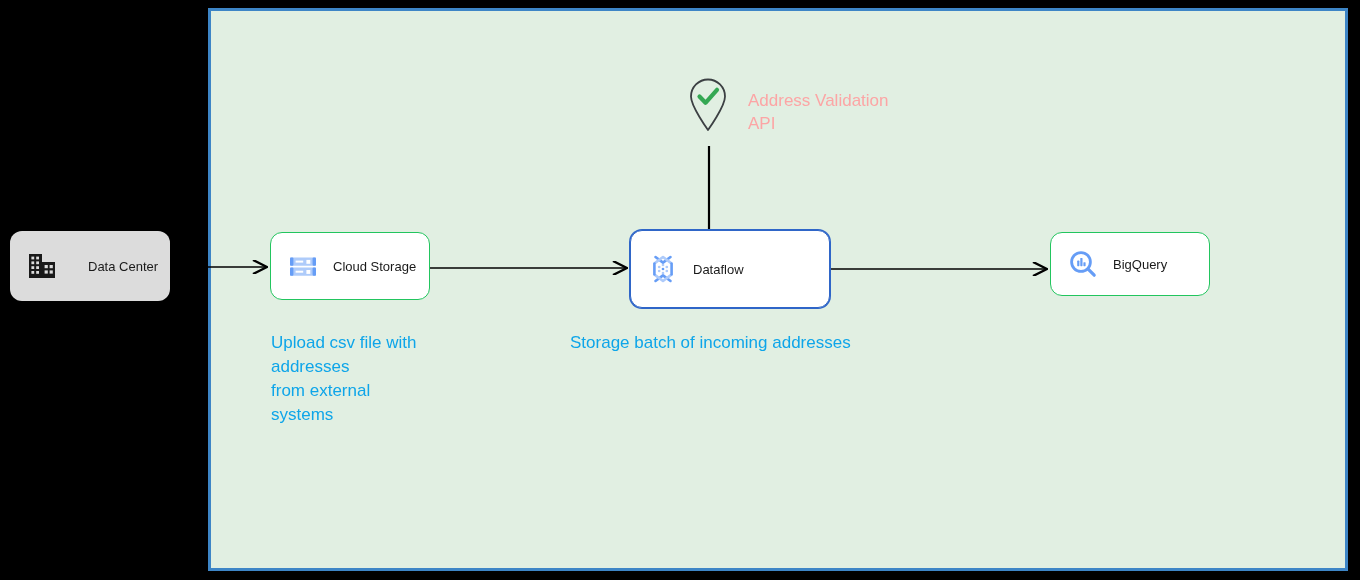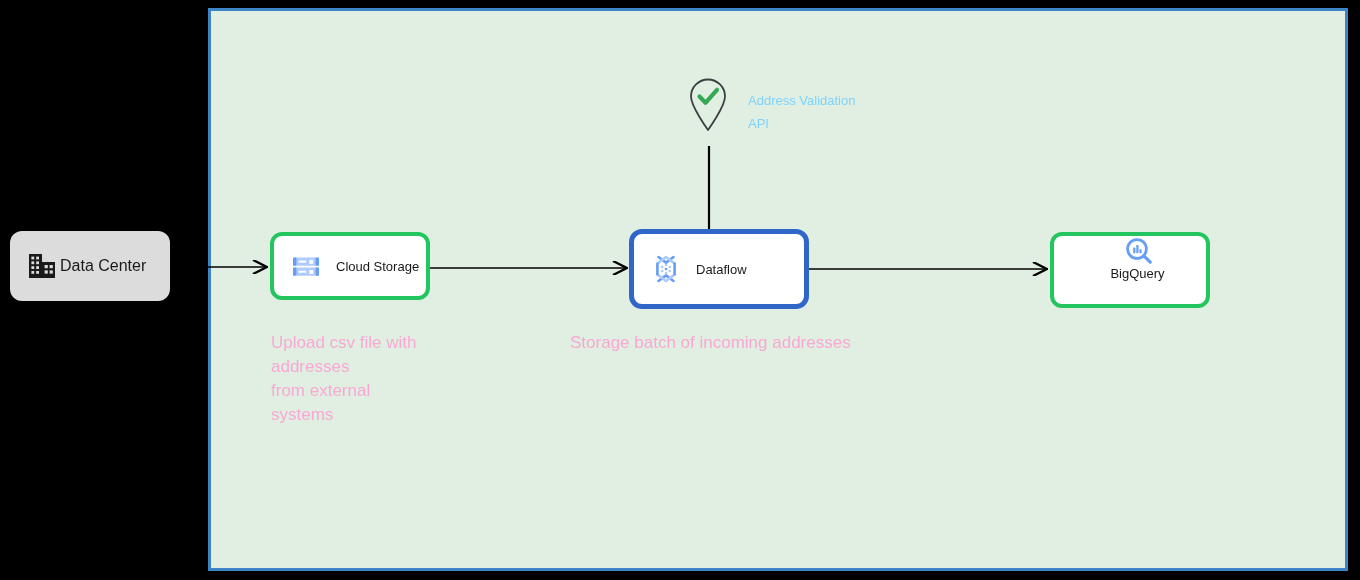--- a/index.html
+++ b/index.html
@@ -49,31 +49,31 @@
     box-sizing: border-box;
   }
   .datacenter .dc-icon {
     width: 34px;
     height: 34px;
     margin-left: 16px;
     flex: 0 0 auto;
     display: block;
   }
   .datacenter .dc-label {
-    margin-left: 0;
-    font-size: 16px;
+    margin-left: 28px;
+    font-size: 13px;
     color: #1a1a1a;
     white-space: nowrap;
   }
 
   
   .node {
     position: absolute;
     background: #ffffff;
-    border: 4px solid #22c55e;
+    border: 1px solid #22c55e;
     border-radius: 12px;
     display: flex;
     align-items: center;
     box-sizing: border-box;
   }
   .node.selected {
     border-color: #2f66c8;
     box-shadow: 0 0 0 1px #2f66c8;
   }
   .node .node-icon {
@@ -84,47 +84,47 @@
     display: block;
   }
   .node .node-label {
     margin-left: 15px;
     font-size: 13px;
     color: #1a1a1a;
     white-space: nowrap;
   }
 
   #node-cloud-storage { left: 270px; top: 232px; width: 160px; height: 68px; }
-  #node-dataflow      { left: 630px; top: 230px; width: 178px; height: 78px; }
-  #node-bigquery      { left: 1050px; top: 232px; width: 160px; height: 76px; flex-direction: column; }
+  #node-dataflow      { left: 630px; top: 230px; width: 200px; height: 78px; }
+  #node-bigquery      { left: 1050px; top: 232px; width: 160px; height: 64px; }
 
   
   .api-marker {
     position: absolute;
     left: 686px;
     top: 76px;
     width: 44px;
     height: 56px;
   }
   .api-caption {
     position: absolute;
     left: 748px;
     top: 89px;
-    font-size: 13px;
+    font-size: 17px;
     line-height: 23px;
-    color: #7dd3fc;
+    color: #fca5a5;
     white-space: pre-line;
   }
 
   
   .caption {
     position: absolute;
     font-size: 17px;
     line-height: 24px;
-    color: #f9a8d4;
+    color: #0ea5e9;
     white-space: pre-line;
   }
   #caption-upload   { left: 271px; top: 331px; }
   #caption-process  { left: 570px; top: 331px; }
   #caption-store    { left: 990px; top: 331px; }
 
   
   #connectors {
     position: absolute;
     left: 0; top: 0;

